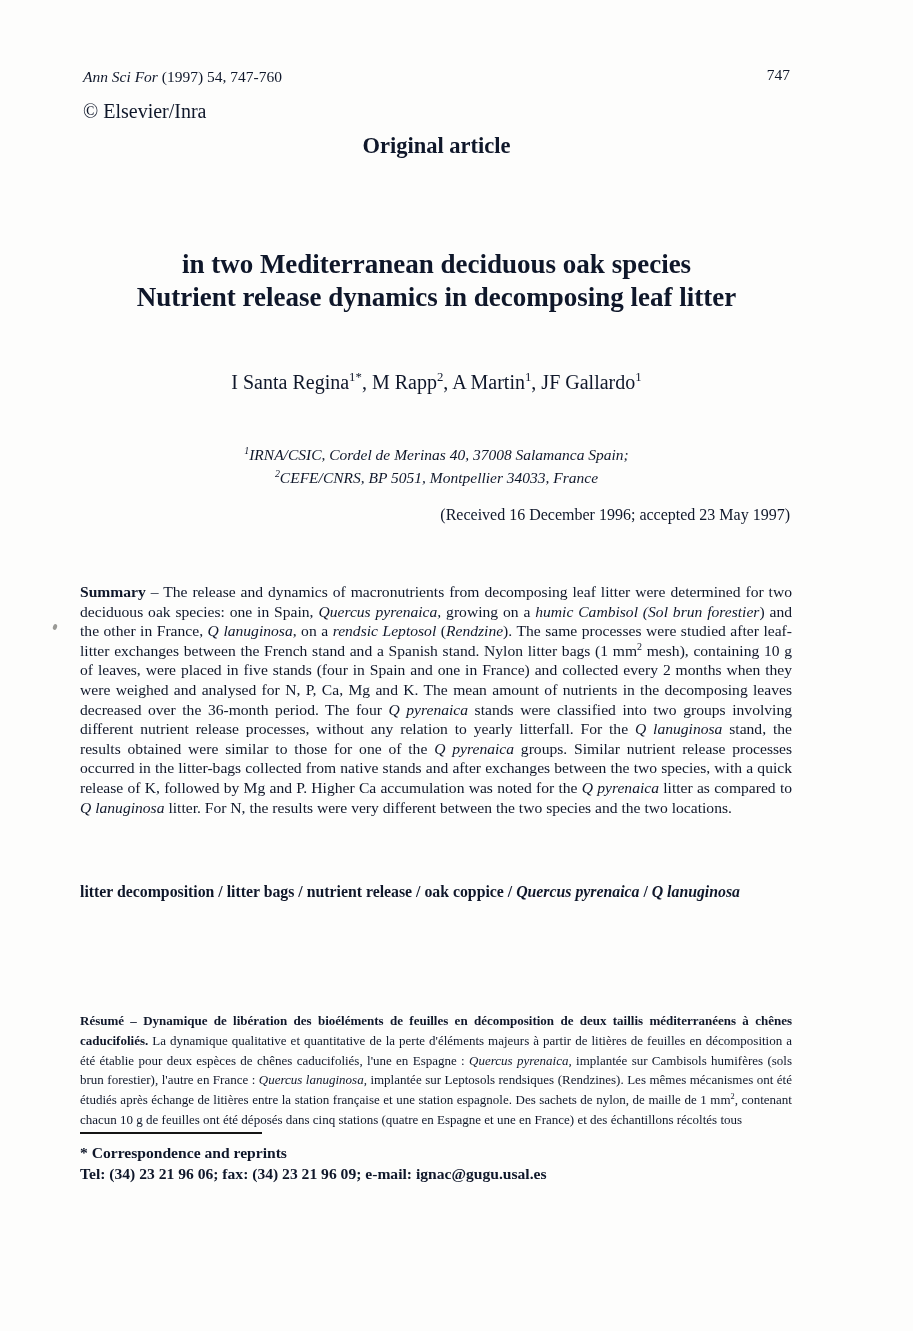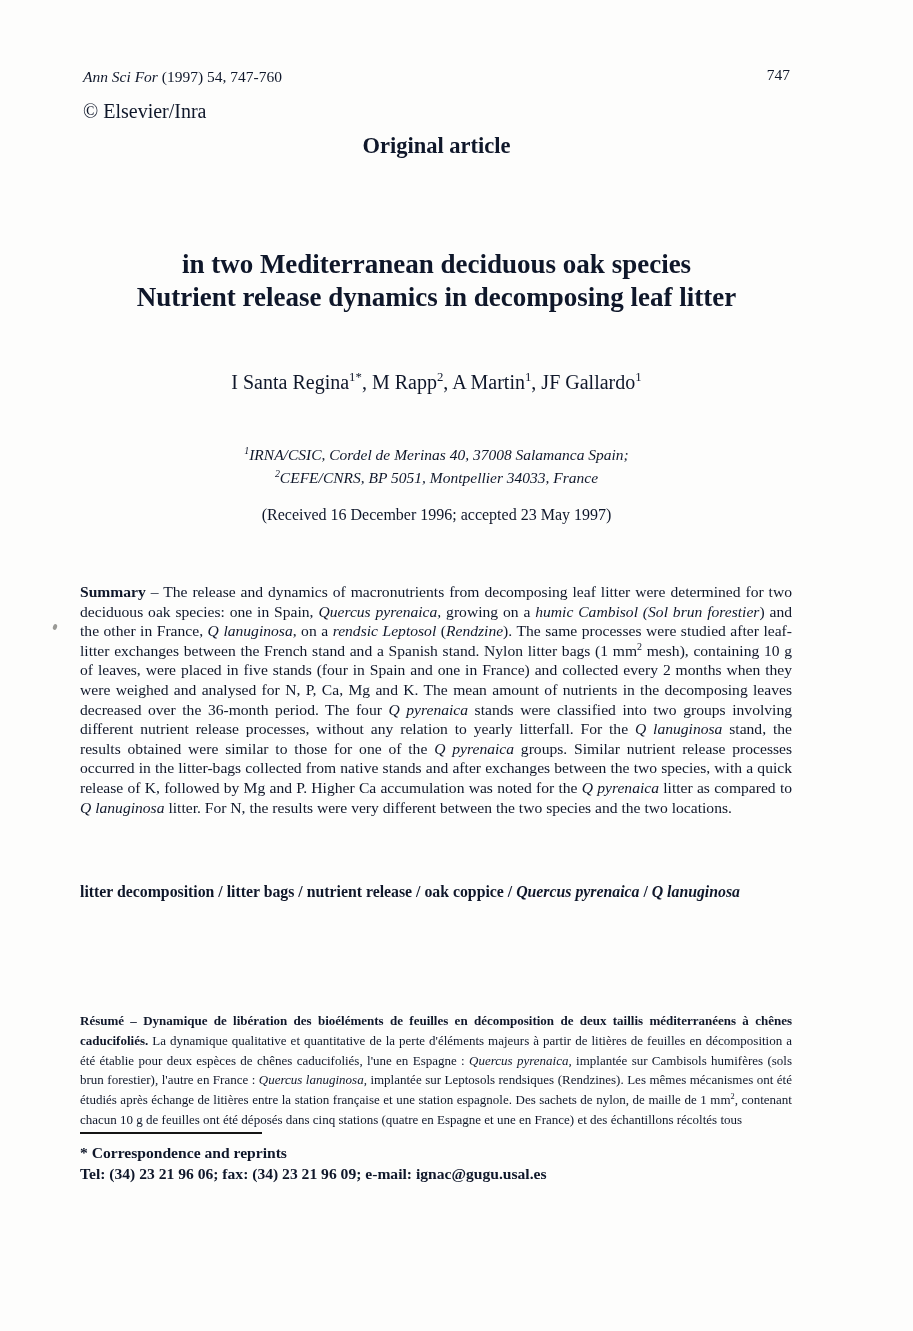--- a/index.html
+++ b/index.html
@@ -19,21 +19,21 @@
   .journal-line { left: 83px; top: 66px; font-size: 15.5px; line-height: 21px; white-space: nowrap; }
   .copyright-line { left: 83px; top: 77px; font-size: 20px; line-height: 21px; white-space: nowrap; margin-top: 24px; }
   .page-number { top: 66px; left: 83px; width: 707px; text-align: right; font-size: 15.5px; }
   .article-type { top: 133px; left: 83px; width: 707px; text-align: center; font-size: 22.5px; font-weight: bold; }
 
   .title-block { top: 248px; left: 83px; width: 707px; text-align: center;
                  font-size: 27px; font-weight: bold; line-height: 33px; }
   .authors-line { top: 371px; left: 83px; width: 707px; text-align: center; font-size: 20px; }
   .affiliations { top: 434px; left: 83px; width: 707px; text-align: center;
                   font-style: italic; font-size: 15.5px; line-height: 23px; margin-top: 9px; }
-  .received-line { top: 506px; left: 83px; width: 707px; text-align: center; font-size: 16px; }
+  .received-line { top: 506px; left: 83px; width: 707px; text-align: right; font-size: 16px; }
 
   .summary-par { top: 582px; left: 80px; width: 712px; font-size: 15.6px;
                  line-height: 19.6px; text-align: justify; }
   .keywords-par { top: 882px; left: 80px; width: 712px; font-size: 15.8px;
                   line-height: 20.5px; text-align: justify; font-weight: bold; }
   .resume-par { top: 975px; left: 80px; width: 712px; font-size: 13px;
                 line-height: 19.8px; text-align: justify; margin-top: 36px; }
 
   .artifact-mark { left: 53px; top: 624px; width: 4px; height: 6px;
                    background: #9a9a96; border-radius: 50%; transform: rotate(20deg); }

